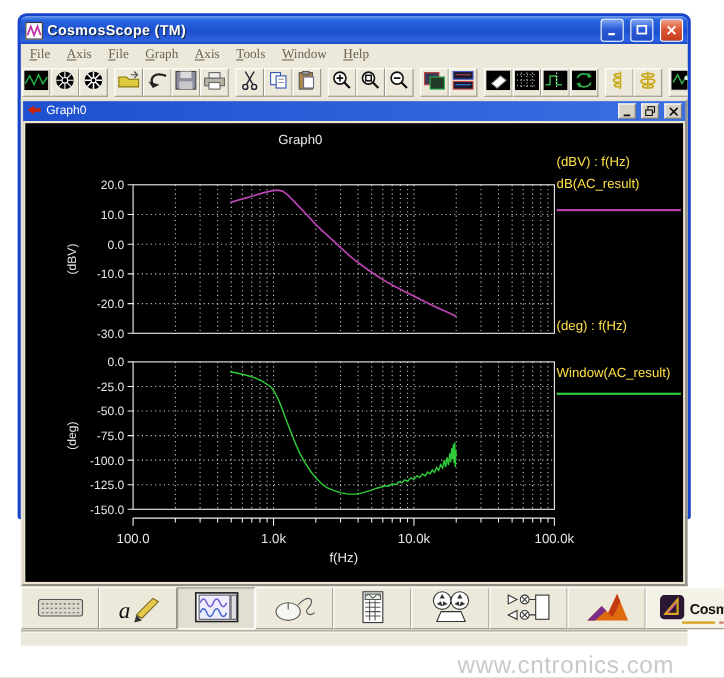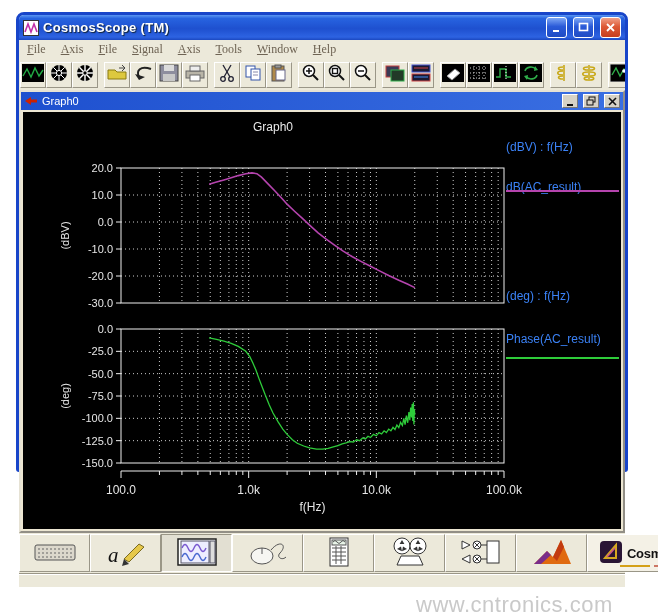--- a/index.html
+++ b/index.html
@@ -38,21 +38,21 @@
   
   .mdi{height:443px;border:2px outset #e6e2d4;background:#d6d2c6;}
   .mdi-titlebar{height:18px;display:flex;align-items:center;gap:4px;padding:0 3px;
     background:linear-gradient(90deg,#1e50cf,#3a6fe2);}
   .mdi-titlebar .mtitle{color:#fff;font-size:11px;flex:1;}
   .mbtn{width:16px;height:14px;padding:0;background:#d6d2c6;
     border:1px solid;border-color:#fff #777 #777 #fff;
     display:flex;align-items:center;justify-content:center;margin-left:1px;}
   .graph-client{position:relative;height:421px;background:#000;border:2px solid #ece6d2;overflow:hidden;}
   .gtitle{position:absolute;left:0;top:8px;width:500px;text-align:center;color:#e8e8e8;font-size:12px;}
-  .legend-t{position:absolute;left:483px;color:#3b82f6;font-size:12px;white-space:nowrap;}
+  .legend-t{position:absolute;left:483px;color:#fde047;font-size:12px;white-space:nowrap;}
   .legline{position:absolute;left:483px;width:113px;height:2px;}
   #charts{position:absolute;left:0;top:0;}
   .grid{stroke:#cdcdcd;stroke-width:1;stroke-dasharray:1 3;}
   .box{fill:none;stroke:#efefef;stroke-width:1;}
   .axis{stroke:#efefef;stroke-width:1;}
   .tick{fill:#e6e6e6;font-size:11px;font-family:"Liberation Sans",sans-serif;}
   .xtick{fill:#e6e6e6;font-size:12px;font-family:"Liberation Sans",sans-serif;}
 
   
   .palette{height:40px;display:flex;align-items:stretch;background:#ece9da;padding:1px 0;}
@@ -97,21 +97,21 @@
               <line x1="9" y1="2" x2="2" y2="9"></line>
             </g>
           </svg>
       </button>
     </div>
 
     <div class="menubar">
       <span class="mi">File</span>
       <span class="mi">Axis</span>
       <span class="mi">File</span>
-      <span class="mi">Signal</span>
+      <span class="mi">Graph</span>
       <span class="mi">Axis</span>
       <span class="mi">Tools</span>
       <span class="mi">Window</span>
       <span class="mi">Help</span>
     </div>
 
     <div class="toolbar">
       <button class="tb">
           <span><svg width="22" height="18" viewBox="0 0 22 18">
               <rect width="22" height="18" fill="#000"></rect>
@@ -329,24 +329,24 @@
                 <line x1="8" y1="1" x2="1" y2="8"></line>
               </g>
             </svg>
           </button>
       </div>
 
       <div class="graph-client">
         <div class="gtitle">Graph0</div>
 
         <div class="legend-t" style="top:28px">(dBV) : f(Hz)</div>
-        <div class="legend-t" style="top:68px">dB(AC_result)</div>
+        <div class="legend-t" style="top:48px">dB(AC_result)</div>
         <div class="legline" style="top: 78px; background: rgb(181, 68, 174);"></div>
         <div class="legend-t" style="top:177px">(deg) : f(Hz)</div>
-        <div class="legend-t" style="top:220px">Phase(AC_result)</div>
+        <div class="legend-t" style="top:220px">Window(AC_result)</div>
         <div class="legline" style="top: 245px; background: rgb(46, 204, 58);"></div>
 
         <svg id="charts" width="600" height="419" viewBox="0 0 600 419">
             <line x1="136.43149611310162" x2="136.43149611310162" y1="56" y2="191" class="grid"></line>
             <line x1="158.91248018587692" x2="158.91248018587692" y1="56" y2="191" class="grid"></line>
             <line x1="174.86299222620323" x2="174.86299222620323" y1="56" y2="191" class="grid"></line>
             <line x1="187.23517055356507" x2="187.23517055356507" y1="56" y2="191" class="grid"></line>
             <line x1="197.34397629897848" x2="197.34397629897848" y1="56" y2="191" class="grid"></line>
             <line x1="205.89084977515347" x2="205.89084977515347" y1="56" y2="191" class="grid"></line>
             <line x1="213.29448833930482" x2="213.29448833930482" y1="56" y2="191" class="grid"></line>

